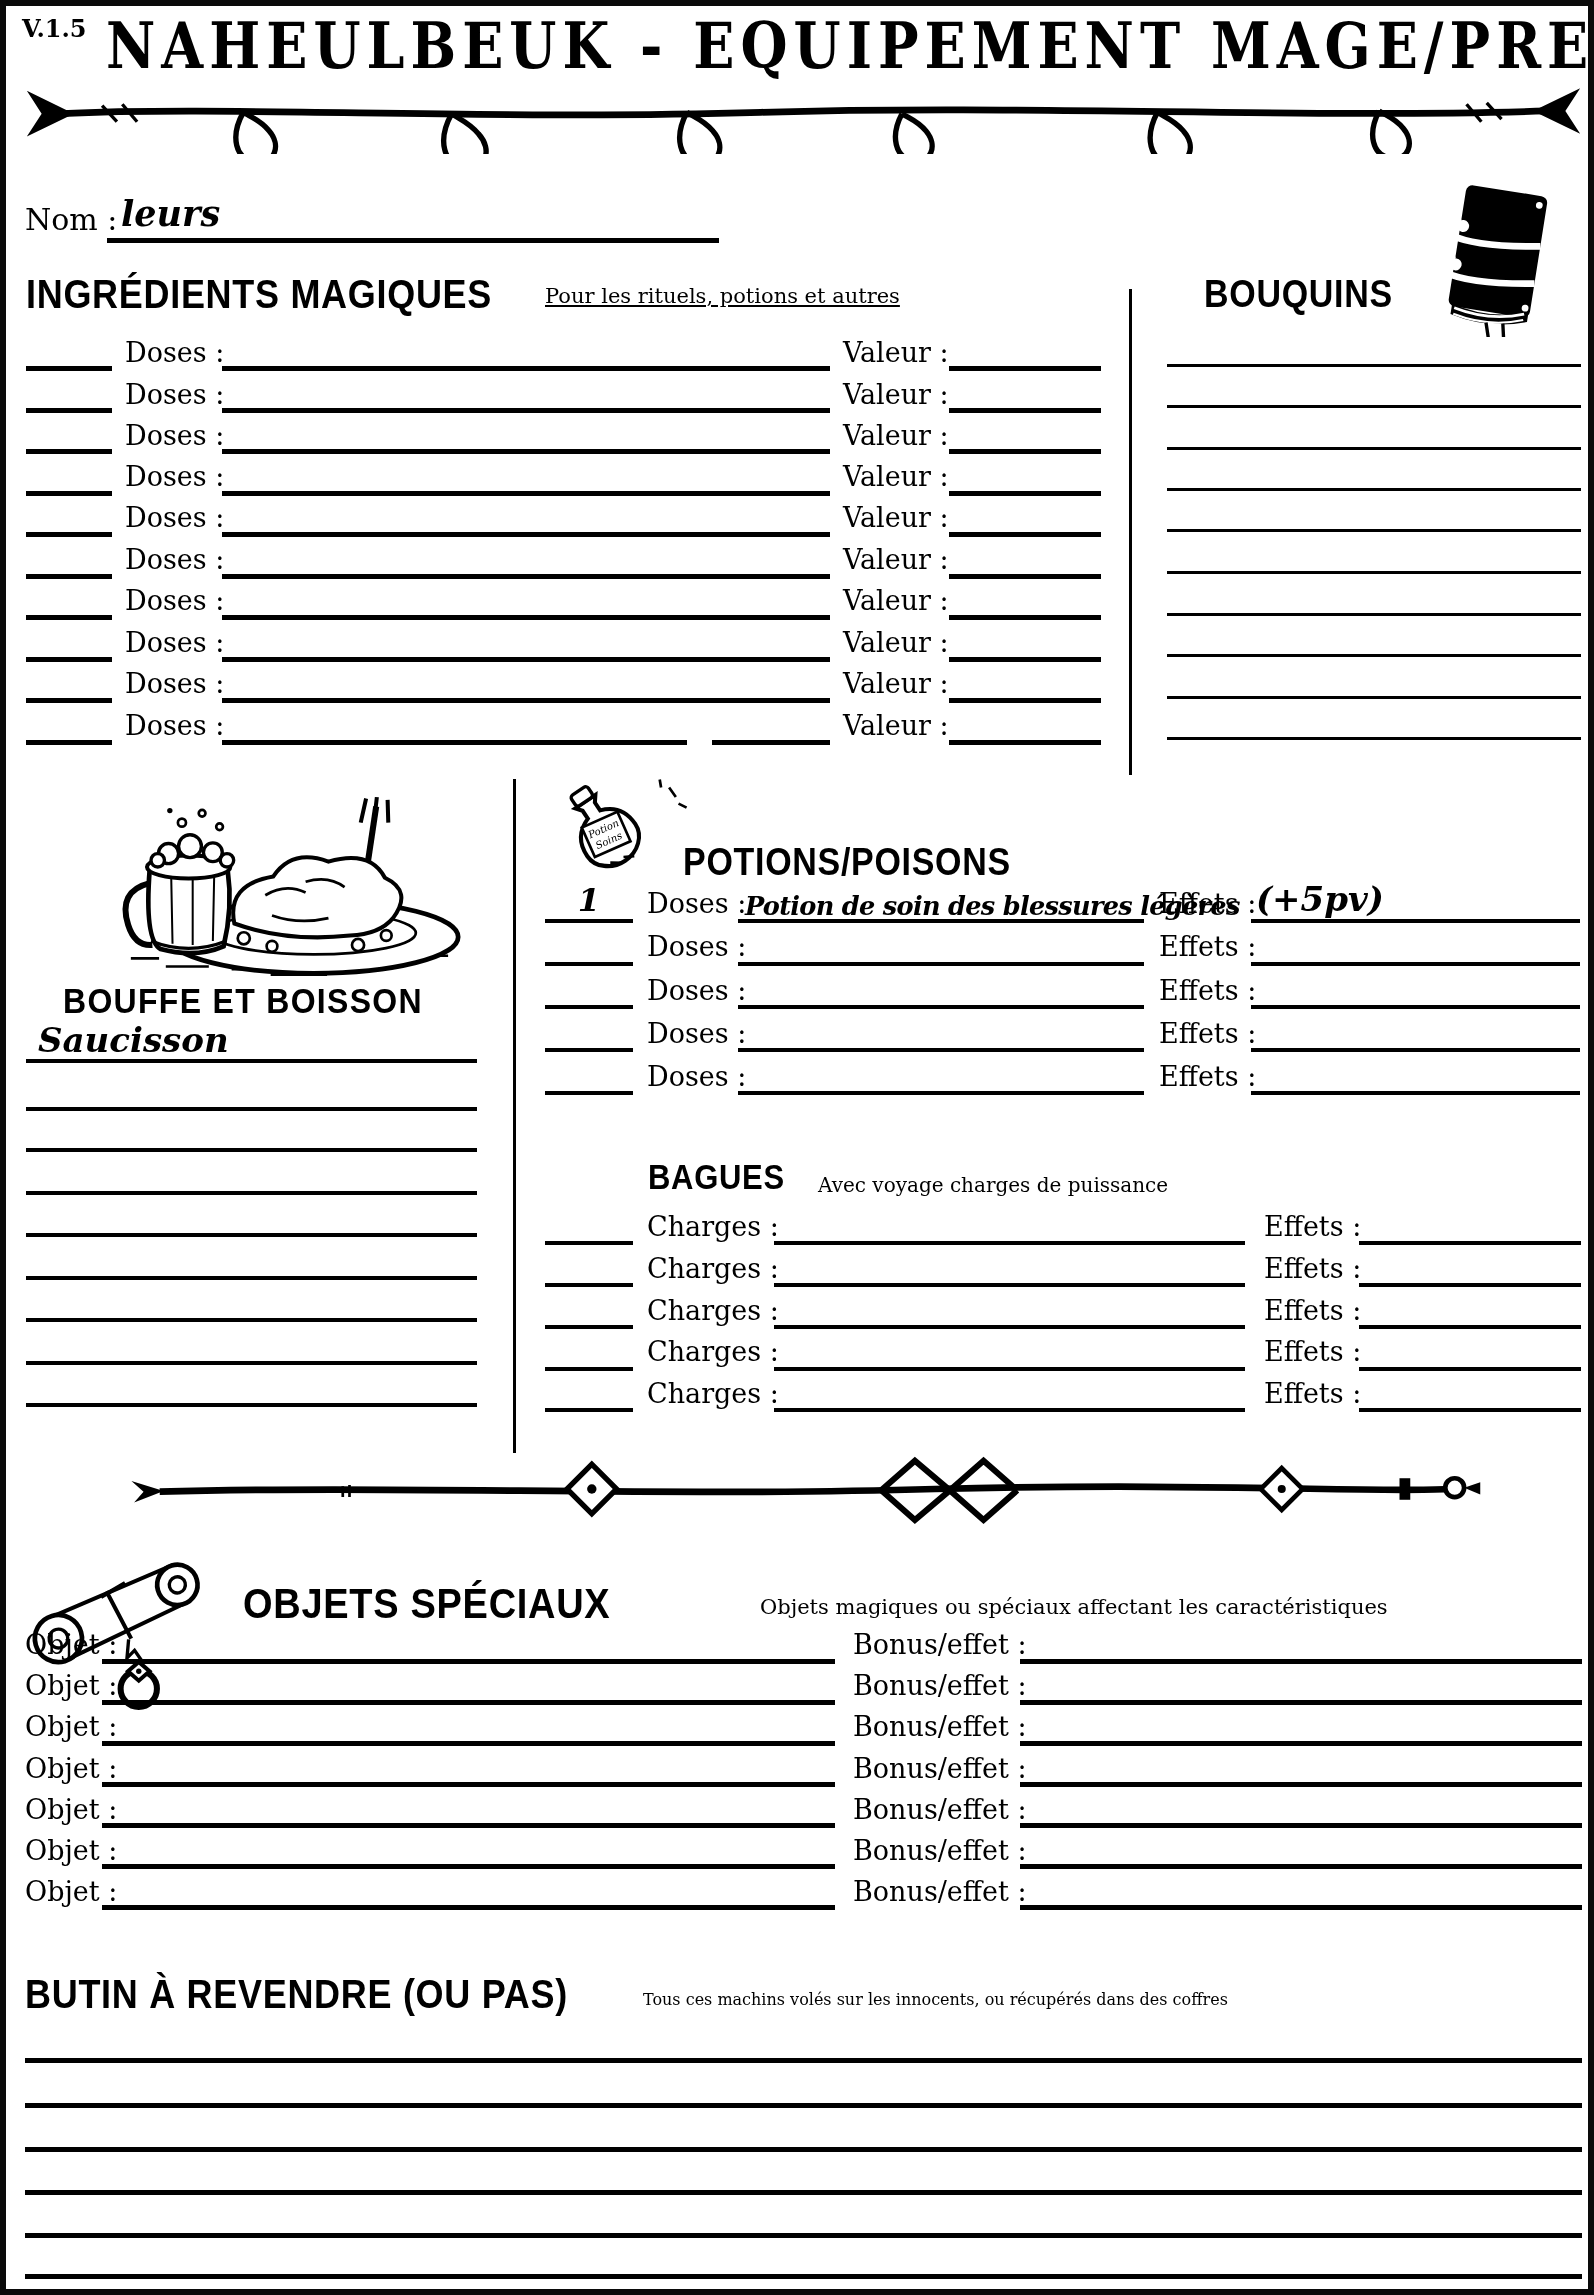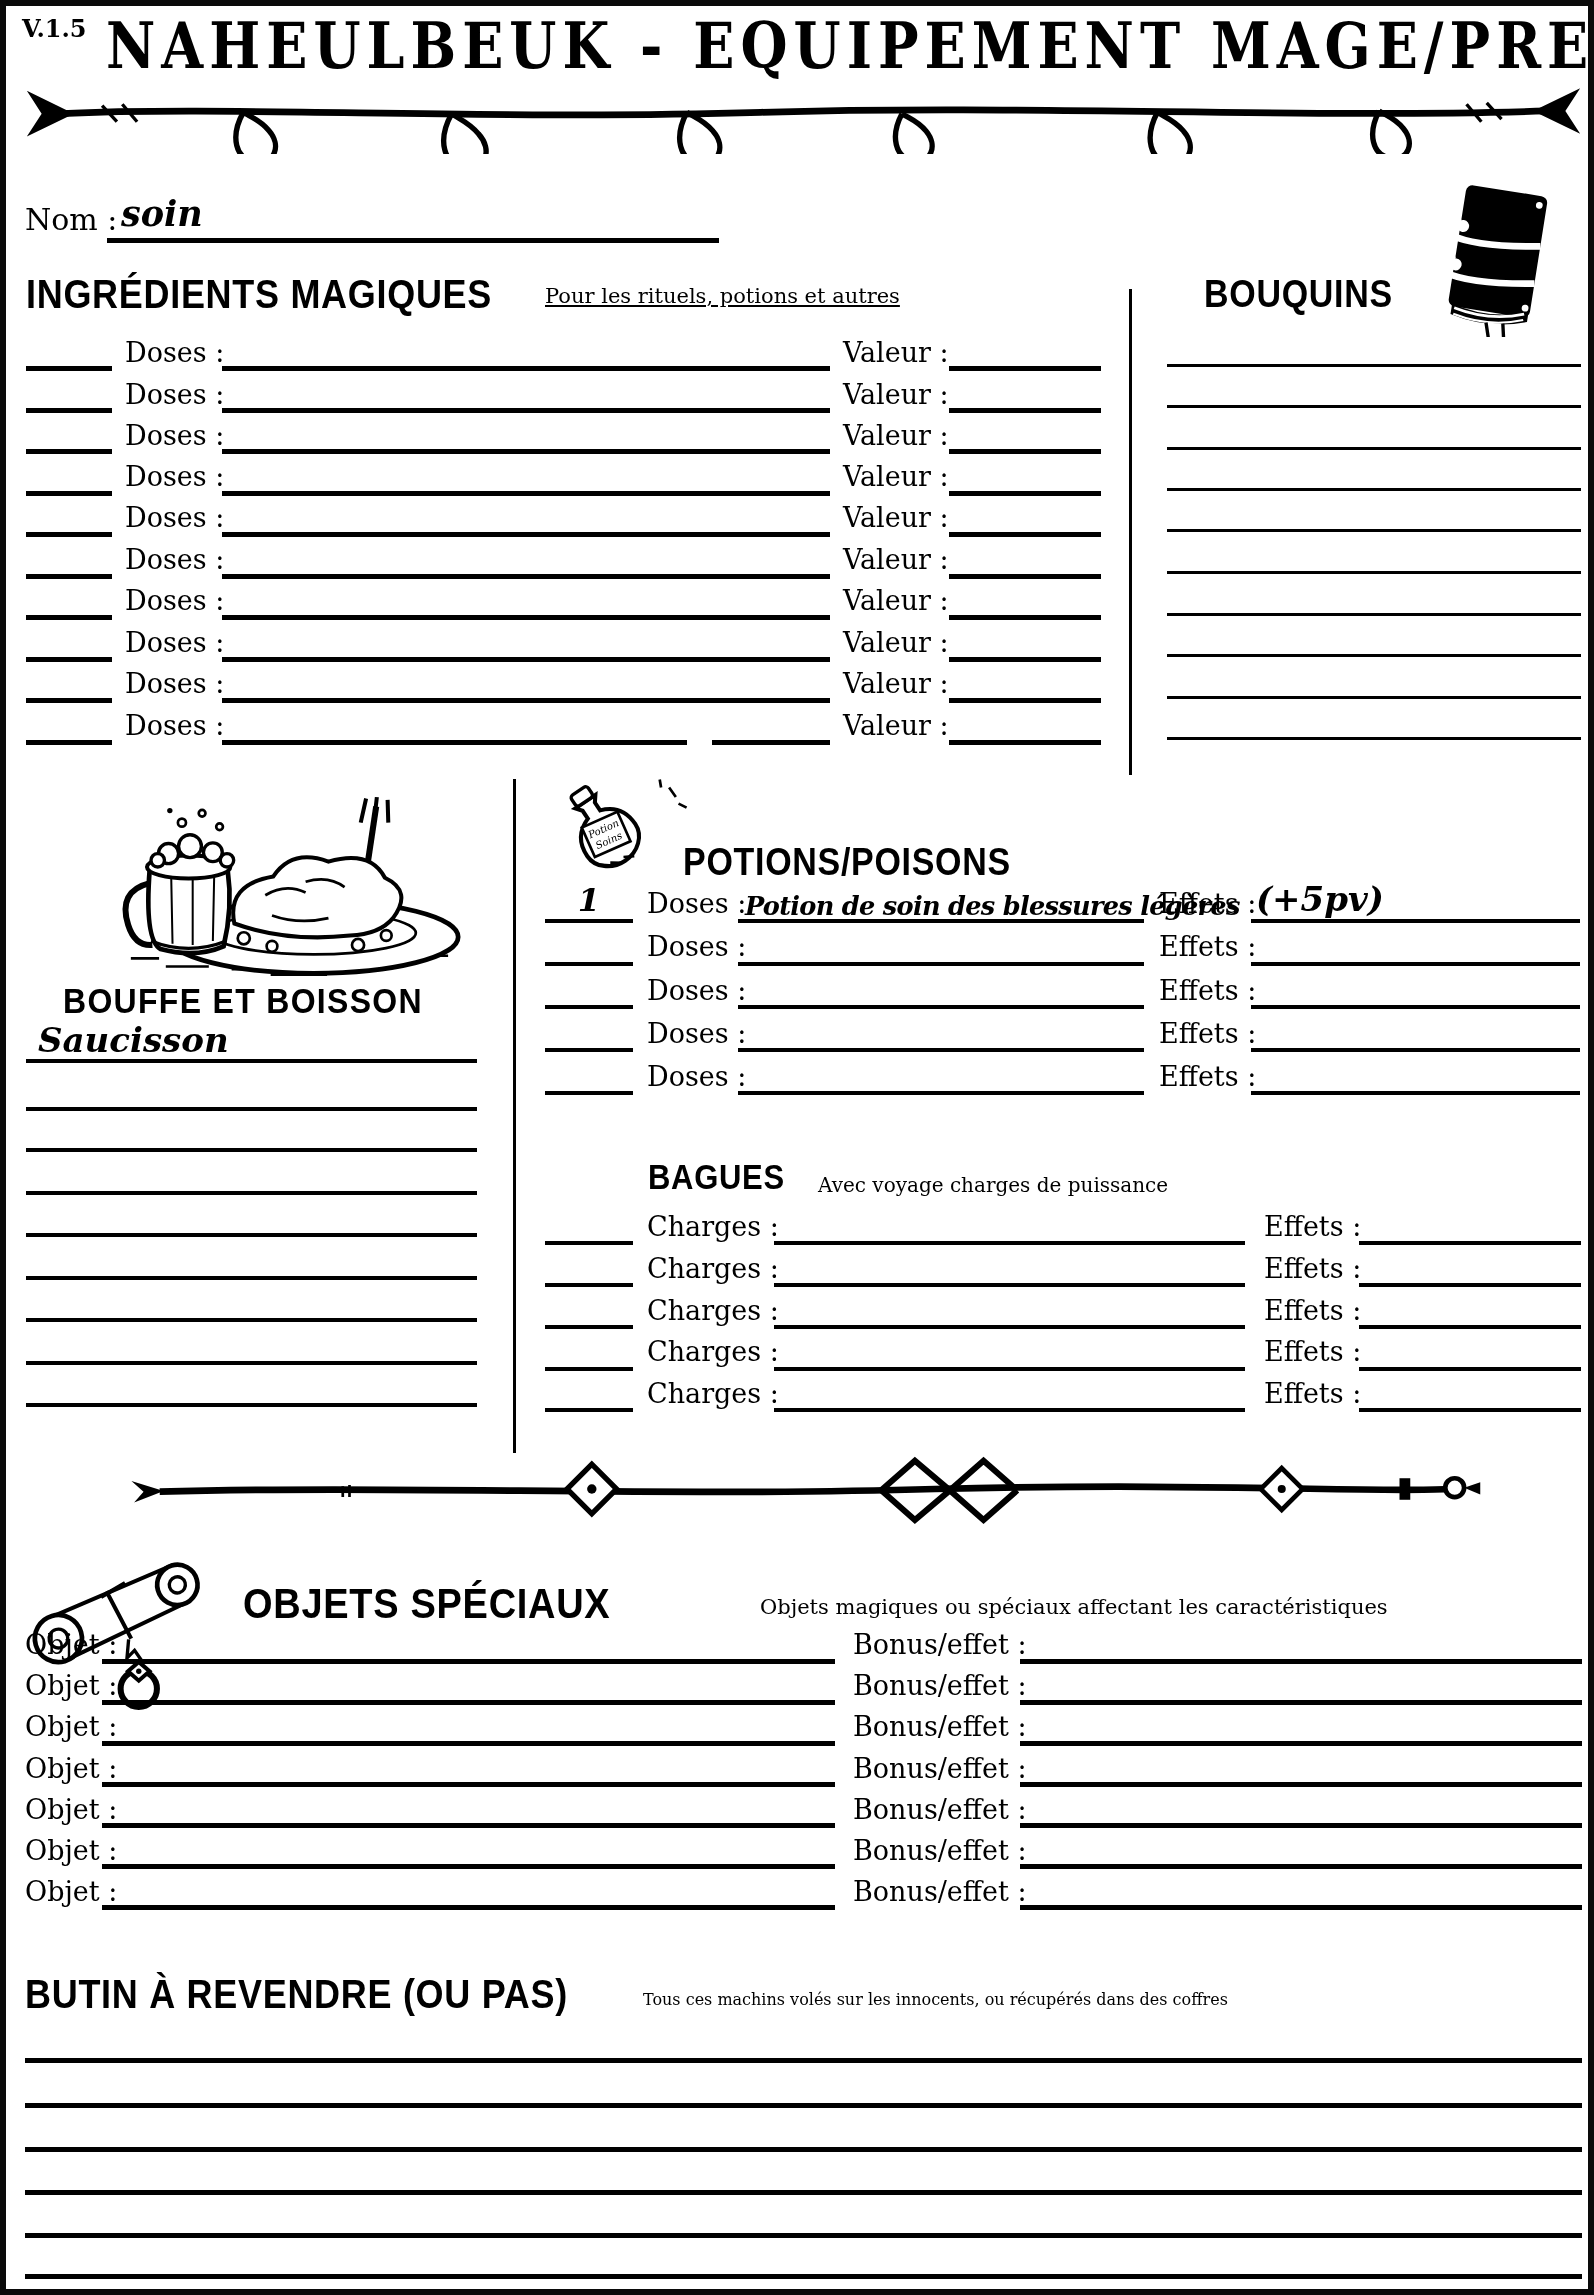--- a/index.html
+++ b/index.html
@@ -38,21 +38,21 @@
       <path d="M1310 62 c -18 34 -10 66 17 70 c 26 4 37 -22 19 -44 c -12 -15 -25 -19 -36 -26" fill="none" stroke="#000" stroke-width="8"></path>
       <path d="M1690 60 c -20 38 -11 72 19 76 c 28 4 40 -25 20 -48 c -13 -16 -28 -21 -39 -28" fill="none" stroke="#000" stroke-width="8"></path>
       <path d="M2020 58 c -18 34 -10 66 17 70 c 26 4 37 -22 19 -44 c -12 -15 -25 -19 -36 -26" fill="none" stroke="#000" stroke-width="8"></path>
       <path d="M120 50 l22 24 M150 48 l22 26" stroke="#000" stroke-width="5"></path>
       <path d="M2180 46 l22 24 M2150 48 l22 26" stroke="#000" stroke-width="5"></path>
     </svg>
   </div>
 
   <div class="lbl" style="left:19px;top:199px;font-size:30px;">Nom :</div>
   <div class="fline" style="left:101px;top:232px;width:612px;height:4.7px;"></div>
-  <div class="hand" style="left:115px;top:190px;font-size:35px;">soin</div>
+  <div class="hand" style="left:115px;top:190px;font-size:35px;">leurs</div>
 
   <div class="abs" style="left:1428px;top:176px;">
     <svg width="128" height="155" viewBox="0 0 190 230">
       <g transform="rotate(9 95 115)">
         <rect x="32" y="12" width="122" height="182" rx="10" fill="#000"></rect>
         <path d="M38 190 q 58 16 114 -6 l0 16 q -56 20 -114 6 Z" fill="#000"></path>
         <path d="M42 196 q 54 12 104 -7" stroke="#fff" stroke-width="4" fill="none"></path>
         <path d="M42 205 q 54 12 104 -7" stroke="#fff" stroke-width="3" fill="none"></path>
         <path d="M30 62 q -16 10 -10 28 q 40 12 134 -4" stroke="#fff" stroke-width="10" fill="none"></path>
         <path d="M30 118 q -16 10 -10 28 q 40 12 134 -4" stroke="#fff" stroke-width="10" fill="none"></path>

